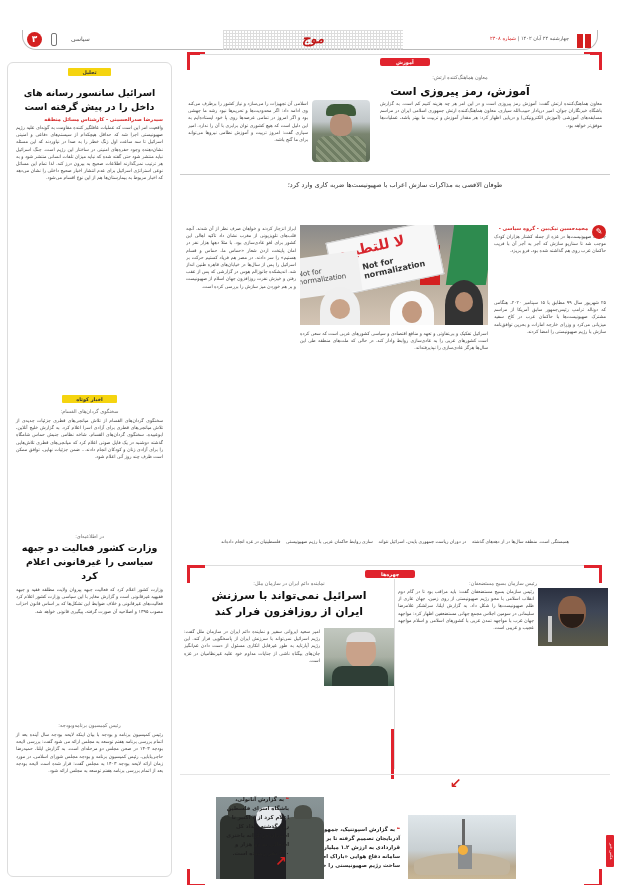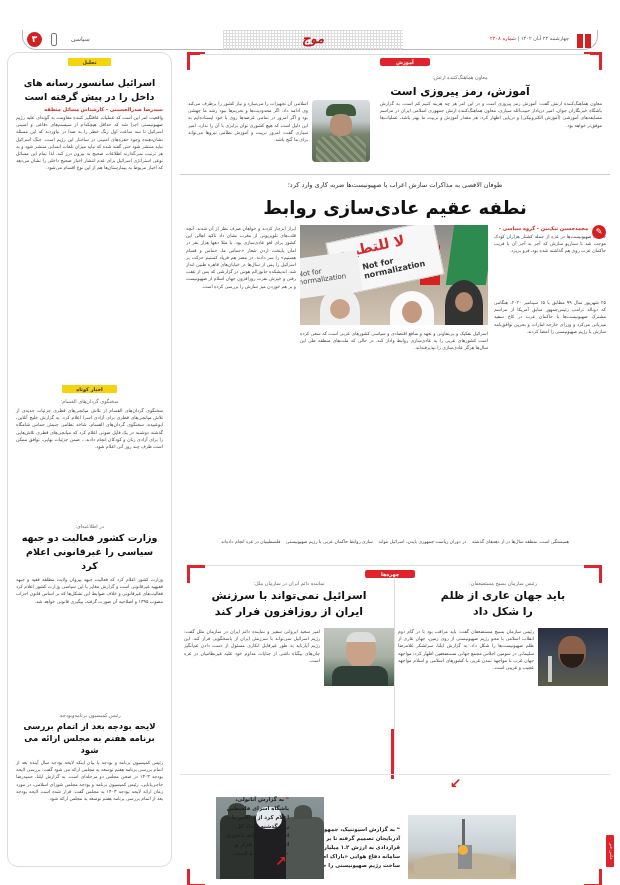--- a/index.html
+++ b/index.html
@@ -11,21 +11,21 @@
   .header .brand-icon span { display: inline-block; width: 6px; height: 14px; background: #d42020; margin-left: 2px; }
   .header .date { position: absolute; right: 28px; top: 5px; font-size: 5px; color: #555; white-space: nowrap; }
   .header .date .issue { color: #d42020; }
   .header .logo-bg { position: absolute; left: 200px; top: 0; width: 180px; height: 20px; background-image: linear-gradient(#ddd 1px, transparent 1px), linear-gradient(90deg, #ddd 1px, transparent 1px); background-size: 3px 3px; }
   .header .logo { position: absolute; left: 245px; top: 1px; width: 90px; text-align: center; font-family: Liberation Serif, serif; font-size: 13px; font-weight: bold; color: #c01818; font-style: italic; }
   .header .page-num { position: absolute; left: 4px; top: 2px; width: 15px; height: 15px; border-radius: 50%; background: #d42020; color: #fff; font-size: 9px; font-weight: bold; text-align: center; line-height: 15px; }
   .header .section-name { position: absolute; left: 48px; top: 5px; font-size: 6px; color: #555; }
   .header .sect-icon { position: absolute; left: 28px; top: 3px; width: 6px; height: 13px; border: 1px solid #777; border-radius: 2px; }
 
   .col-left { position: absolute; left: 5px; top: 52px; width: 172px; height: 833px; }
-  .sidebox { position: absolute; left: 2px; top: 0; width: 165px; height: 815px; border: 1px solid #ddd; border-radius: 11px; }
+  .sidebox { position: absolute; left: 2px; top: 10px; width: 165px; height: 815px; border: 1px solid #ddd; border-radius: 6px; }
   .tag-y { display: inline-block; background: #f5d40f; color: #333; font-size: 5px; padding: 1px 14px; border-radius: 1px; font-weight: bold; }
   .tag-r { display: inline-block; background: #e0232d; color: #fff; font-size: 5px; padding: 1px 16px; border-radius: 2px; font-weight: bold; }
   .center { text-align: center; }
   .kicker { font-size: 5px; color: #666; text-align: center; margin: 3px 0 2px; }
   .h-side { font-size: 9.5px; font-weight: bold; text-align: center; line-height: 14px; color: #111; }
   .byline { font-size: 5px; color: #d42020; font-weight: bold; margin: 2px 8px; }
   .body-text { font-size: 4.6px; line-height: 7.2px; color: #444; text-align: justify; padding: 0 8px; }
 
   .col-main { position: absolute; left: 180px; top: 52px; width: 430px; height: 833px; }
   .bracket { position: absolute; width: 18px; height: 18px; border-color: #e0232d; border-style: solid; border-width: 0; }
@@ -123,21 +123,20 @@
     <div class="h-side" style="margin-top:8px;padding:0 14px;">اسرائیل سانسور رسانه های داخل را در پیش گرفته است</div>
     <div class="byline">سیدرضا صدرالحسینی - کارشناس مسائل منطقه</div>
     <div class="body-text" style="height:258px;overflow:hidden;">واقعیت امر این است که عملیات غافلگیر کننده مقاومت به گونه‌ای علیه رژیم صهیونیستی اجرا شد که حداقل هیچکدام از سیستم‌های دفاعی و امنیتی اسرائیل تا سه ساعت اول زنگ خطر را به صدا در نیاوردند که این مسئله نشان‌دهنده وجود حفره‌های امنیتی در ساختار این رژیم است. جنگ اسرائیل نباید منتشر شود حتی گفته شده که نباید میزان تلفات انسانی منتشر شود و به هر ترتیب نمی‌گذارند اطلاعات صحیح به بیرون درز کند. لذا تمام این مسائل نوعی استراتژی اسرائیل برای عدم انتشار اخبار صحیح داخلی را نشان می‌دهد که اخبار مربوط به بیمارستان‌ها هم از این نوع اقسام می‌شود.</div>
     <div class="center" style="margin-top:4px;"><span class="tag-y">اخبار کوتاه</span></div>
     <div class="kicker">سخنگوی گردان‌های القسام:</div>
     <div class="body-text" style="height:110px;overflow:hidden;margin-top:3px;">سخنگوی گردان‌های القسام از تلاش میانجی‌های قطری جزئیات جدیدی از تلاش میانجی‌های قطری برای آزادی اسرا اعلام کرد. به گزارش خلیج آنلاین، ابوعبیده، سخنگوی گردان‌های القسام، شاخه نظامی جنبش حماس شامگاه گذشته دوشنبه در یک فایل صوتی اعلام کرد که میانجی‌های قطری تلاش‌هایی را برای آزادی زنان و کودکان انجام دادند... ضمن جزئیات نهایی، توافق ممکن است ظرف چند روز آتی اعلام شود.</div>
     <div class="kicker" style="margin-top:6px;">در اطلاعیه‌ای:</div>
     <div class="h-side" style="padding:0 12px;">وزارت کشور فعالیت دو جبهه سیاسی را غیرقانونی اعلام کرد</div>
     <div class="body-text" style="height:130px;overflow:hidden;margin-top:3px;">وزارت کشور اعلام کرد که فعالیت جبهه پیروان ولایت مطلقه فقیه و جبهه فقیهیه غیرقانونی است و گزارش مغایر با این سیاسی وزارت کشور اعلام کرد فعالیت‌های غیرقانونی و خلاف ضوابط این تشکل‌ها که بر اساس قانون احزاب مصوب ۱۳۹۵ و اصلاحیه آن صورت گرفته، پیگیری قانونی خواهد شد.</div>
     <div class="kicker" style="margin-top:6px;">رئیس کمیسیون برنامه‌وبودجه:</div>
-    <div class="h-side" style="font-size:8.5px;line-height:12px;padding:0 12px;">لایحه بودجه بعد از اتمام بررسی برنامه هفتم به مجلس ارائه می شود</div>
     <div class="body-text" style="height:100px;overflow:hidden;margin-top:3px;">رئیس کمیسیون برنامه و بودجه با بیان اینکه لایحه بودجه سال آینده بعد از اتمام بررسی برنامه هفتم توسعه به مجلس ارائه می شود گفت: بررسی لایحه بودجه ۱۴۰۳ در صحن مجلس دو مرحله‌ای است. به گزارش ایلنا، حمیدرضا حاجی‌بابایی، رئیس کمیسیون برنامه و بودجه مجلس شورای اسلامی، در مورد زمان ارائه لایحه بودجه ۱۴۰۳ به مجلس گفت: قرار شده است لایحه بودجه بعد از اتمام بررسی برنامه هفتم توسعه به مجلس ارائه شود.</div>
   </div>
 </div>
 
 <div class="col-main">
 
   <div class="mil-sec">
     <div class="bracket" style="top:0;left:7px;border-top-width:3px;border-left-width:3px;"></div>
     <div class="bracket" style="top:0;right:8px;border-top-width:3px;border-right-width:3px;"></div>
     <div style="position:absolute;top:2px;left:20px;width:390px;height:1px;background:#ddd;"></div>
@@ -148,21 +147,20 @@
       <div class="cap"></div>
         <div class="face"></div>
         <div class="uniform"></div>
     </div>
     <div class="mil-text-left body-text" style="padding:0;height:62px;overflow:hidden;">اسلامی آن تجهیزات را می‌سازد و نیاز کشور را برطرف می‌کند وی ادامه داد: اگر محدودیت‌ها و تحریم‌ها نبود رشد ما جهشی بود و اگر امروز در تمامی عرصه‌ها روی پا خود ایستاده‌ایم به این دلیل است که هیچ کشوری توان برابری با آن را ندارد. امیر سیاری گفت: امروز تربیت و آموزش نظامی نیروها می‌تواند برای ما گنج باشد.</div>
     <div class="mil-text-right body-text" style="padding:0;height:62px;overflow:hidden;">معاون هماهنگ‌کننده ارتش گفت: آموزش رمز پیروزی است و در این امر هر چه هزینه کنیم کم است. به گزارش باشگاه خبرنگاران جوان، امیر دریادار حبیب‌الله سیاری، معاون هماهنگ‌کننده ارتش جمهوری اسلامی ایران در مراسم مسابقه‌های آموزشی (آموزش الکترونیکی) و دریایی اظهار کرد: هر مقدار آموزش و تربیت ما بهتر باشد، عملیات‌ها موفق‌تر خواهد بود.</div>
   </div>
 
   <div class="lead-sec">
     <div class="lead-super">طوفان الاقصی به مذاکرات سازش اعراب با صهیونیست‌ها ضربه کاری وارد کرد؛</div>
-    <div class="lead-title">نطفه عقیم عادی‌سازی روابط</div>
 
     <div class="lead-text-right">
       <div class="lead-author">
         <span class="author-icon">✎</span>
         <span>محمدحسین نیک‌بین - گروه سیاسی -</span>
       </div>
       <div class="body-text" style="padding:0;margin-top:2px;height:60px;overflow:hidden;">جنایات صهیونیست‌ها در غزه از جمله کشتار هزاران کودک موجب شد تا سناریو سازش که آجر به آجر آن با فریب حاکمان عرب روی هم گذاشته شده بود، فرو بریزد.</div>
       <div class="body-text" style="padding:0;margin-top:6px;height:206px;overflow:hidden;">۲۵ شهریور سال ۹۹ مطابق با ۱۵ سپتامبر ۲۰۲۰، هنگامی که دونالد ترامپ رئیس‌جمهور سابق آمریکا از مراسم مشترک صهیونیست‌ها با حاکمان عرب در کاخ سفید میزبانی می‌کرد و وزرای خارجه امارات و بحرین توافق‌نامه سازش با رژیم صهیونیستی را امضا کردند.</div>
     </div>
 
@@ -199,21 +197,20 @@
   </div>
 
   <div class="news-sec">
     <div style="position:absolute;top:16px;left:20px;width:390px;height:1px;background:#ddd;"></div>
     <div class="bracket" style="top:16px;left:7px;border-top-width:3px;border-left-width:3px;"></div>
     <div class="bracket" style="top:16px;right:8px;border-top-width:3px;border-right-width:3px;"></div>
     <div class="news-tag"><span class="tag-r">چهره‌ها</span></div>
 
     <div class="news-col right">
       <div class="kicker">رئیس سازمان بسیج مستضعفان:</div>
-      <div class="news-h" style="padding:0 40px;">باید جهان عاری از ظلم را شکل داد</div>
       <div class="news-photo p-speaker" style="position:relative;float:right;margin-left:4px;">
         <div class="face"></div>
           <div class="beard"></div>
           <div class="mic"></div>
       </div>
       <div class="body-text" style="padding:0;height:150px;overflow:hidden;">رئیس سازمان بسیج مستضعفان گفت: باید مراقب بود تا در گام دوم انقلاب اسلامی با محو رژیم صهیونیستی از روی زمین، جهان عاری از ظلم صهیونیست‌ها را شکل داد. به گزارش ایلنا، سرلشکر غلامرضا سلیمانی در سومین اجلاس مجمع جهانی مستضعفین اظهار کرد: مواجهه جهان غرب با مواجهه تمدن غربی با کشورهای اسلامی و اسلام مواجهه عجیب و غریبی است.</div>
     </div>
 
     <div class="news-divider"></div>
     <div class="red-bar"></div>

